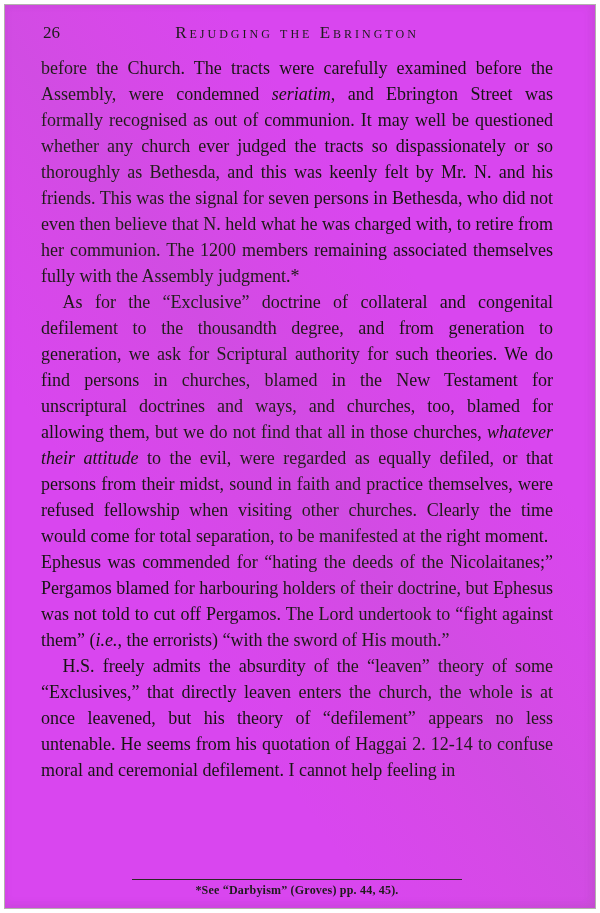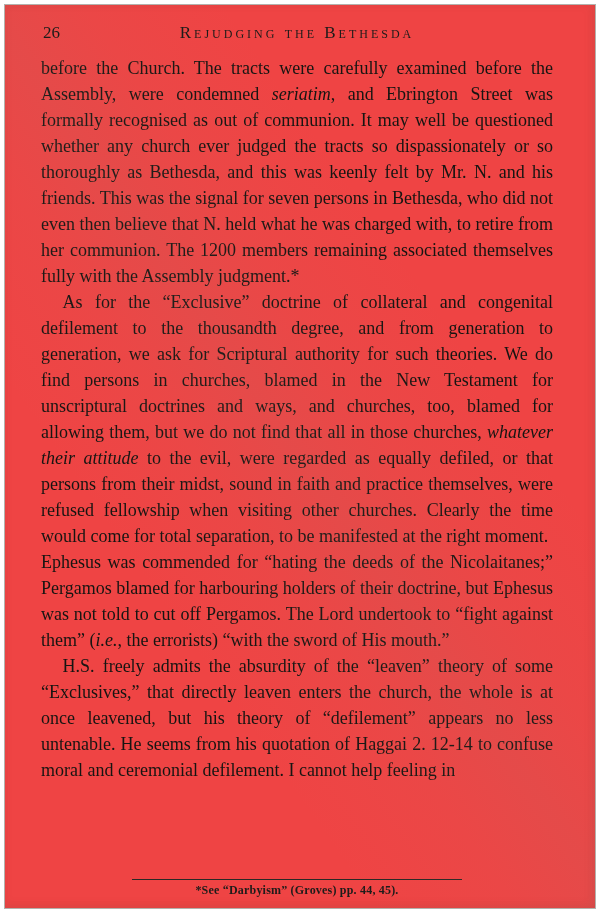--- a/index.html
+++ b/index.html
@@ -7,21 +7,21 @@
     padding: 0;
     width: 600px;
     height: 913px;
     background: #ffffff;
     font-family: "Liberation Serif", "DejaVu Serif", serif;
   }
   .page {
     position: absolute;
     inset: 4px;
     border: 1px solid #b3b1ad;
-    background: #ef4444;
+    background: #d946ef;
     box-shadow: inset -4px 0 8px rgba(90,85,75,0.08), inset 0 -4px 8px rgba(90,85,75,0.07);
     overflow: hidden;
     display: flex;
     flex-direction: column;
     box-sizing: border-box;
     padding: 16px 42px 8px 36px;
   }
   
   .watermark {
     position: absolute;
@@ -90,21 +90,21 @@
   }
 </style>
 </head>
 <body>
 
 <div class="page">
   <div class="watermark"></div>
 
   <div class="header">
     <span class="page-number">26</span>
-    <div class="running-title">Rejudging the Bethesda</div>
+    <div class="running-title">Rejudging the Ebrington</div>
   </div>
 
   <div class="page-body">
       <p><span>before the Church.  The tracts were carefully examined before the Assembly, were condemned </span><em>seriatim</em><span>, and Ebrington Street was formally recognised as out of communion.  It may well be questioned whether any church ever judged the tracts so dispassionately or so thoroughly as Bethesda, and this was keenly felt by Mr. N. and his friends.  This was the signal for seven persons in Bethesda, who did not even then believe that N. held what he was charged with, to retire from her communion.  The 1200 members remaining associated themselves fully with the Assembly judgment.*</span></p>
       <p class="indent"><span>As for the “Exclusive” doctrine of collateral and congenital defilement to the thousandth degree, and from generation to generation, we ask for Scriptural authority for such theories.  We do find persons in churches, blamed in the New Testament for unscriptural doctrines and ways, and churches, too, blamed for allowing them, but we do not find that all in those churches, </span><em>whatever their attitude</em><span> to the evil, were regarded as equally defiled, or that persons from their midst, sound in faith and practice themselves, were refused fellowship when visiting other churches.  Clearly the time would come for total separation, to be manifested at the right moment.</span></p>
       <p><span>Ephesus was commended for “hating the deeds of the Nicolaitanes;” Pergamos blamed for harbouring holders of their doctrine, but Ephesus was not told to cut off Pergamos.  The Lord undertook to “fight against them” (</span><em>i.e.</em><span>, the errorists) “with the sword of His mouth.”</span></p>
       <p class="indent"><span>H.S. freely admits the absurdity of the “leaven” theory of some “Exclusives,” that directly leaven enters the church, the whole is at once leavened, but his theory of “defilement” appears no less untenable.  He seems from his quotation of Haggai 2. 12-14 to confuse moral and ceremonial defilement.  I cannot help feeling in</span></p>
     </div>
 
   <div class="footnote-block">

